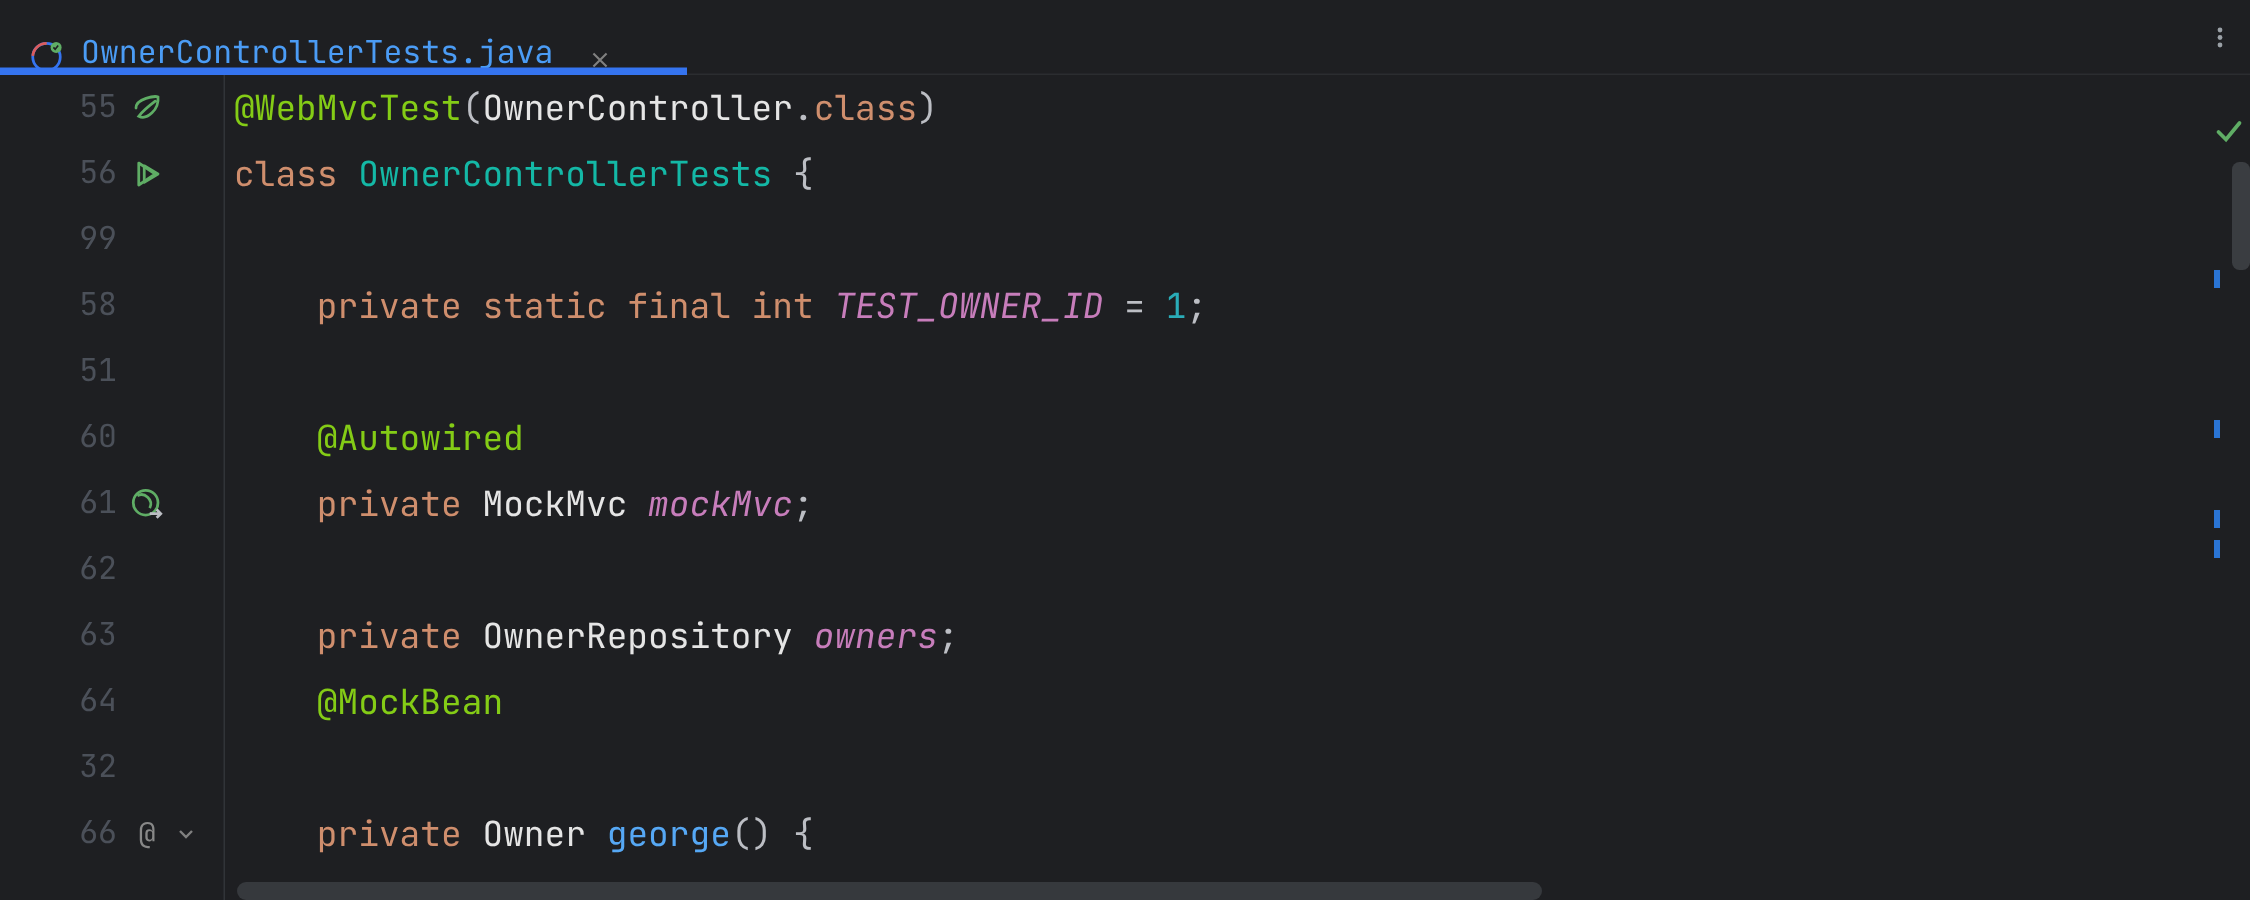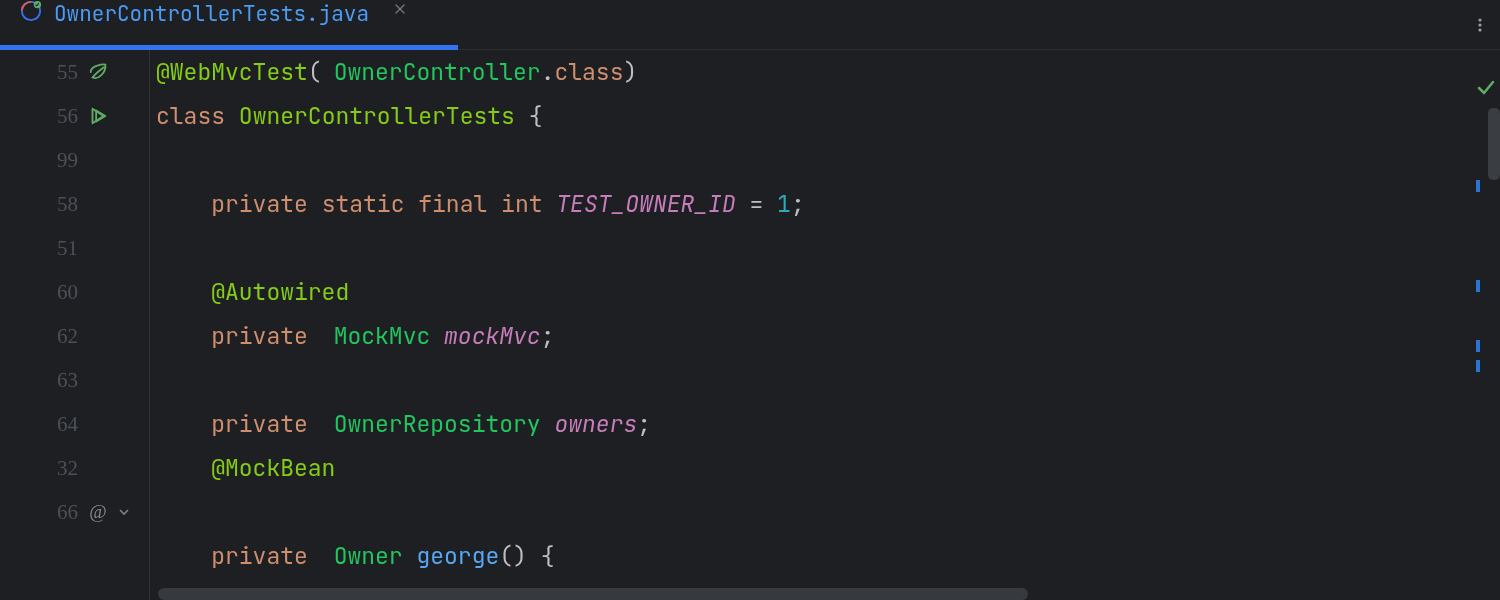--- a/index.html
+++ b/index.html
@@ -8,21 +8,21 @@
     background: #1e1f22; color: #bcbec4;
     font-family: "JetBrains Mono", "Fira Code", "Consolas", monospace;
   }
   
   .tabbar {
     display:flex; align-items:center; height:50px;
     background:#1e1f22; border-bottom:1px solid #2b2d30;
     position:relative;
   }
   .tab {
-    display:flex; align-items:flex-start; gap:12px;
+    display:flex; align-items:flex-end; gap:12px;
     padding:0 20px; height:100%;
     font-size:21px; color:#4b9cf5; position:relative;
   }
   .tab .file-icon {
     width:22px; height:22px; position:relative;
   }
   .tab-close {
     width:18px; height:18px; color:#808080;
     display:flex; align-items:center; justify-content:center;
     margin-left:10px; cursor:pointer;
@@ -40,37 +40,37 @@
   .editor {
     position:relative; height:550px; display:flex;
     font-size:23px; line-height:44px;
   }
   .gutter {
     width:150px; flex:0 0 150px;
     border-right:1px solid #313438;
     position:relative;
   }
   .gline {
-    height:44px; display:flex; align-items:center;font-family:Liberation Serif, serif;
+    height:44px; display:flex; align-items:center;
   }
   .lnum {
     width:78px; text-align:right; color:#4b5059; font-size:21px;
   }
   .gicon {
     width:40px; display:flex; align-items:center; justify-content:center;
   }
   .code {
     flex:1; padding-left:6px; position:relative;
     font-variant-ligatures:none;
   }
   .cline { height:44px; white-space:pre; }
   .k-anno { color:#84cc16; }
   .k-kw   { color:#cf8e6d; }
-  .k-type { color:#22c55e;margin-left:12px; }
-  .k-name { color:#84cc16; }
+  .k-type { color:#e5e5e5; }
+  .k-name { color:#14b8a6; }
   .k-field{ color:#c77dbb; font-style:italic; }
   .k-const{ color:#c77dbb; font-style:italic; }
   .k-num  { color:#2aacb8; }
   .k-fn   { color:#56a8f5; }
   .k-pun  { color:#bcbec4; }
   
   .rail {
     position:absolute; right:0; top:0; width:30px; height:100%;
   }
   .rail .check {
@@ -149,20 +149,30 @@
     <div class="gline">
         <span class="lnum">58</span>
       </div>
     <div class="gline">
         <span class="lnum">51</span>
       </div>
     <div class="gline">
         <span class="lnum">60</span>
       </div>
     <div class="gline">
+      <span class="lnum">61</span>
+      <span class="gicon">
+        <svg viewBox="0 0 24 24" width="22" height="22">
+          <circle cx="11" cy="11" r="9" fill="none" stroke="#5fad65" stroke-width="2"></circle>
+          <path d="M5 6 C10 3, 17 9, 14 15" fill="none" stroke="#5fad65" stroke-width="2"></path>
+          <path d="M14 19 L22 19 M19 16 L22 19 L19 22" fill="none" stroke="#bcbec4" stroke-width="2"></path>
+        </svg>
+      </span>
+    </div>
+    <div class="gline">
         <span class="lnum">62</span>
       </div>
     <div class="gline">
         <span class="lnum">63</span>
       </div>
     <div class="gline">
         <span class="lnum">64</span>
       </div>
     <div class="gline">
         <span class="lnum">32</span>

